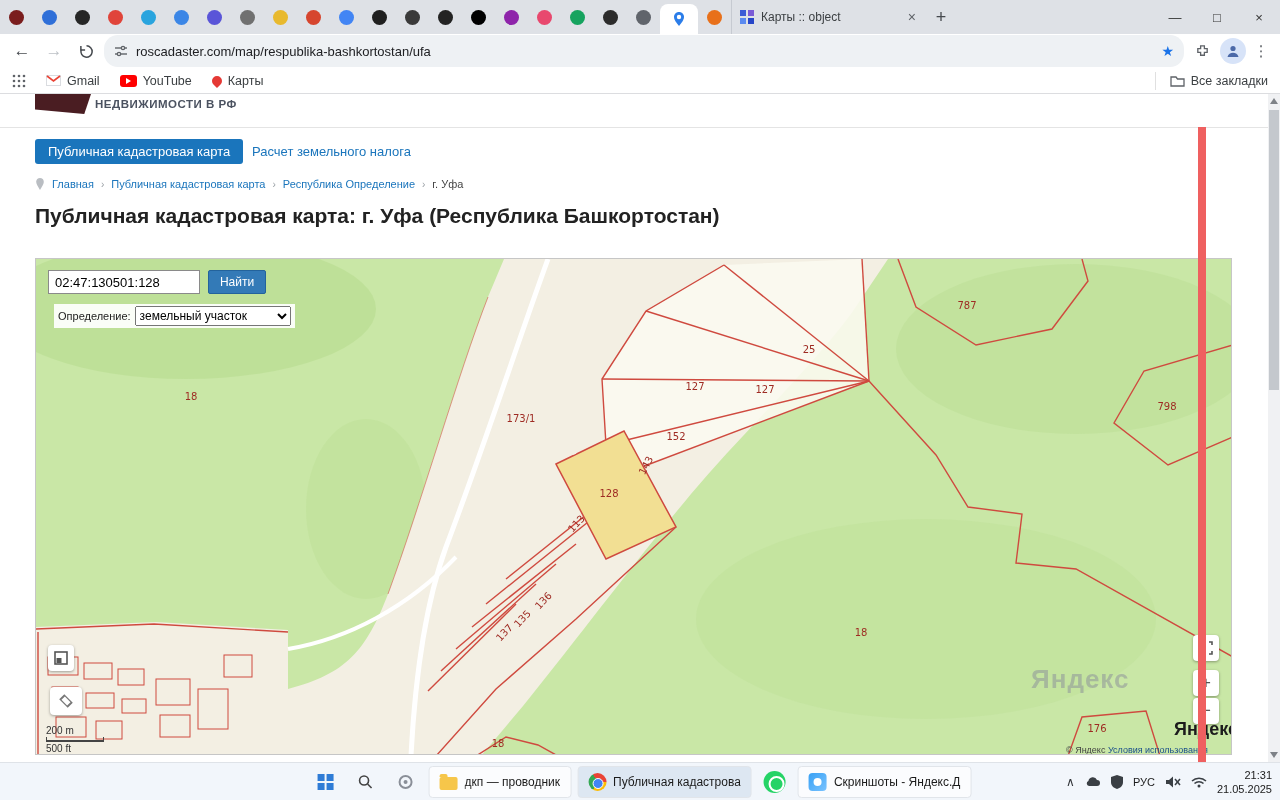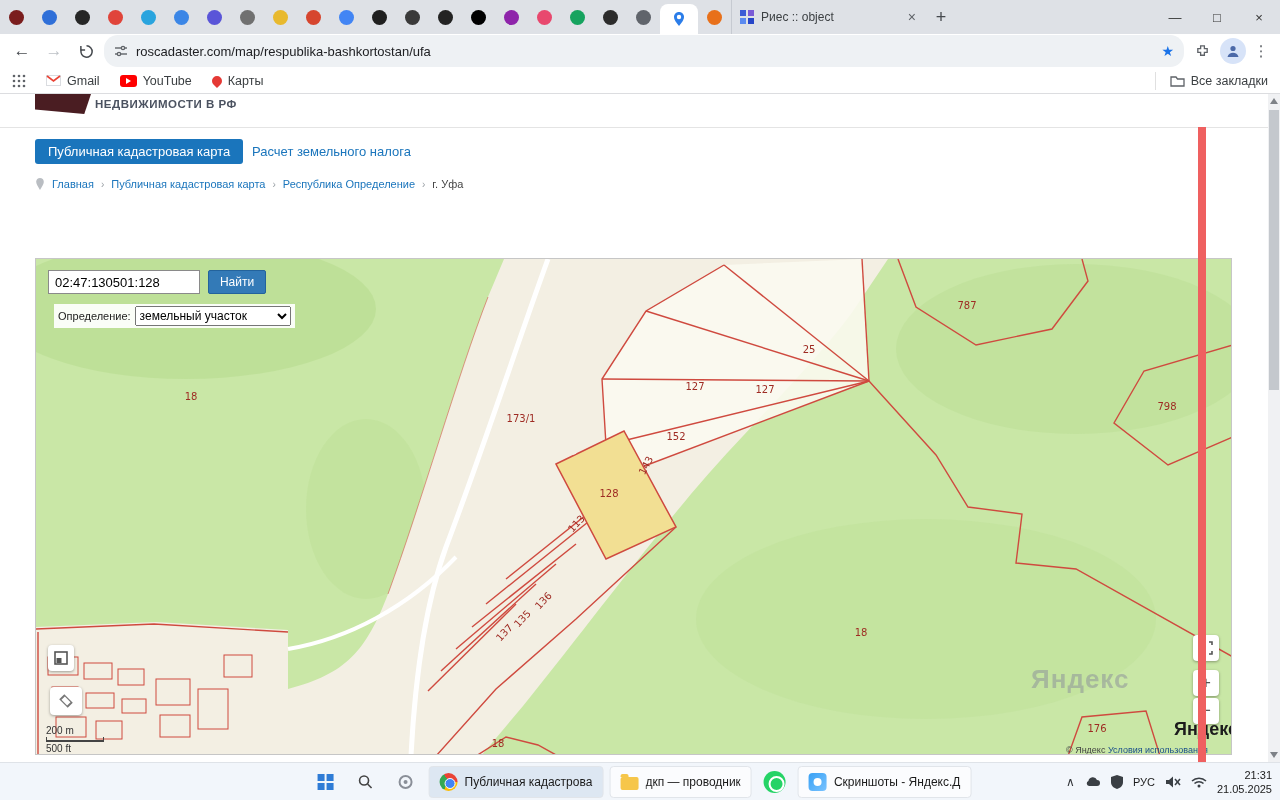--- a/index.html
+++ b/index.html
@@ -188,21 +188,21 @@
     <div class="stab">
         <span class="fav" style="background:#e8701a"></span>
       </div>
     <div class="tab-titled">
       <span class="grid-fav">
           <span></span>
           <span></span>
           <span></span>
           <span></span>
         </span>
-      <span class="tab-title">Риес :: object</span>
+      <span class="tab-title">Карты :: object</span>
       <span class="tab-close">×</span>
     </div>
     <div class="newtab">+</div>
     <div class="wincontrols">
       <span class="wc">—</span>
       <span class="wc">□</span>
       <span class="wc">×</span>
     </div>
   </div>
 
@@ -293,20 +293,21 @@
           </svg>
         <a href="#" class="crumb">Главная</a>
         <span class="crumb-sep">›</span>
         <a href="#" class="crumb">Публичная кадастровая карта</a>
         <span class="crumb-sep">›</span>
         <a href="#" class="crumb">Республика Определение</a>
         <span class="crumb-sep">›</span>
         <span class="crumb-last">г. Уфа</span>
       </div>
 
+      <h1 class="page-title">Публичная кадастровая карта: г. Уфа (Республика Башкортостан)</h1>
 
       <div class="map">
         <svg class="base" viewBox="0 0 1197 497" width="1197" height="497">
           <rect width="1197" height="497" fill="#c9e7a6"></rect>
           <ellipse cx="150" cy="50" rx="190" ry="70" fill="#bbdf95" opacity=".8"></ellipse>
           <ellipse cx="1040" cy="90" rx="180" ry="85" fill="#bbdf95" opacity=".55"></ellipse>
           <ellipse cx="890" cy="360" rx="230" ry="100" fill="#c2e39d" opacity=".7"></ellipse>
           <ellipse cx="330" cy="250" rx="60" ry="90" fill="#bfe19a" opacity=".6"></ellipse>
           <path d="M468,0 L852,0 L815,55 C770,115 705,175 655,235 C605,295 545,375 487,447 L445,497 L252,497 L252,430 C310,415 330,392 352,335 C385,245 422,115 452,38 Z" fill="#f3efe3"></path>
           <path d="M0,368 L120,363 L252,371 L252,497 L0,497 Z" fill="#f3efe3"></path>
@@ -441,27 +442,27 @@
             <circle cx="6.5" cy="6.5" r="4.5" fill="none" stroke="#444" stroke-width="1.6"></circle>
             <line x1="10" y1="10" x2="14" y2="14" stroke="#444" stroke-width="1.6"></line>
           </svg>
       </div>
       <div class="tb-ic">
         <svg width="16" height="16" viewBox="0 0 16 16">
             <circle cx="8" cy="8" r="6" fill="none" stroke="#8a8f98" stroke-width="2"></circle>
             <circle cx="8" cy="8" r="2" fill="#8a8f98"></circle>
           </svg>
       </div>
+      <div class="tb-win">
+        <span class="folder-ic"></span>
+        <span class="lbl">дкп — проводник</span>
+      </div>
       <div class="tb-win active">
         <span class="chrome-ic"></span>
         <span class="lbl">Публичная кадастрова</span>
-      </div>
-      <div class="tb-win">
-        <span class="folder-ic"></span>
-        <span class="lbl">дкп — проводник</span>
       </div>
       <div class="tb-ic">
         <span class="wa-ic"></span>
       </div>
       <div class="tb-win">
         <span class="shot-ic"></span>
         <span class="lbl">Скриншоты - Яндекс.Д</span>
       </div>
     </div>
     <div class="tb-tray">

